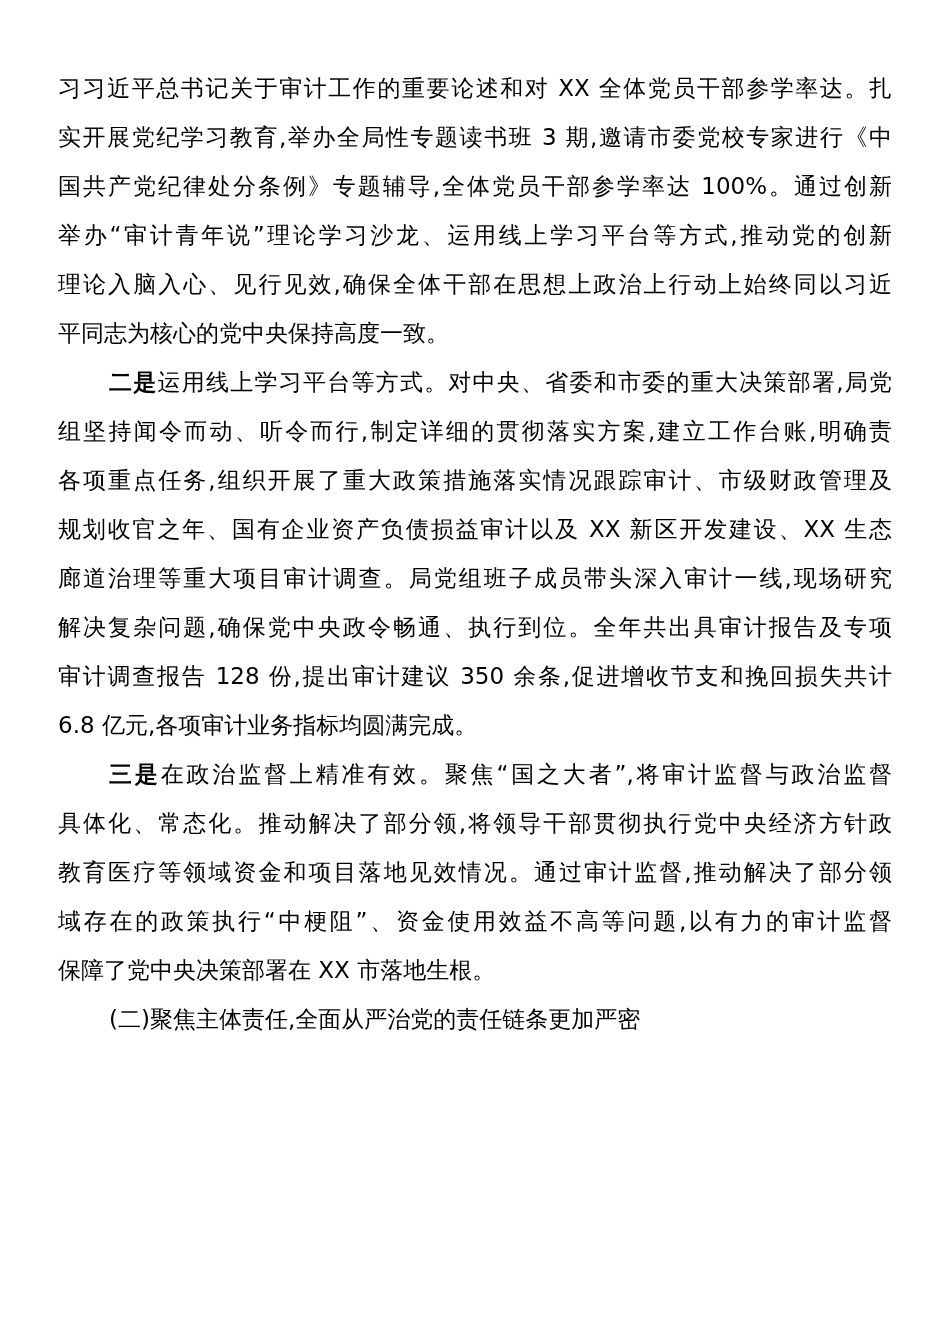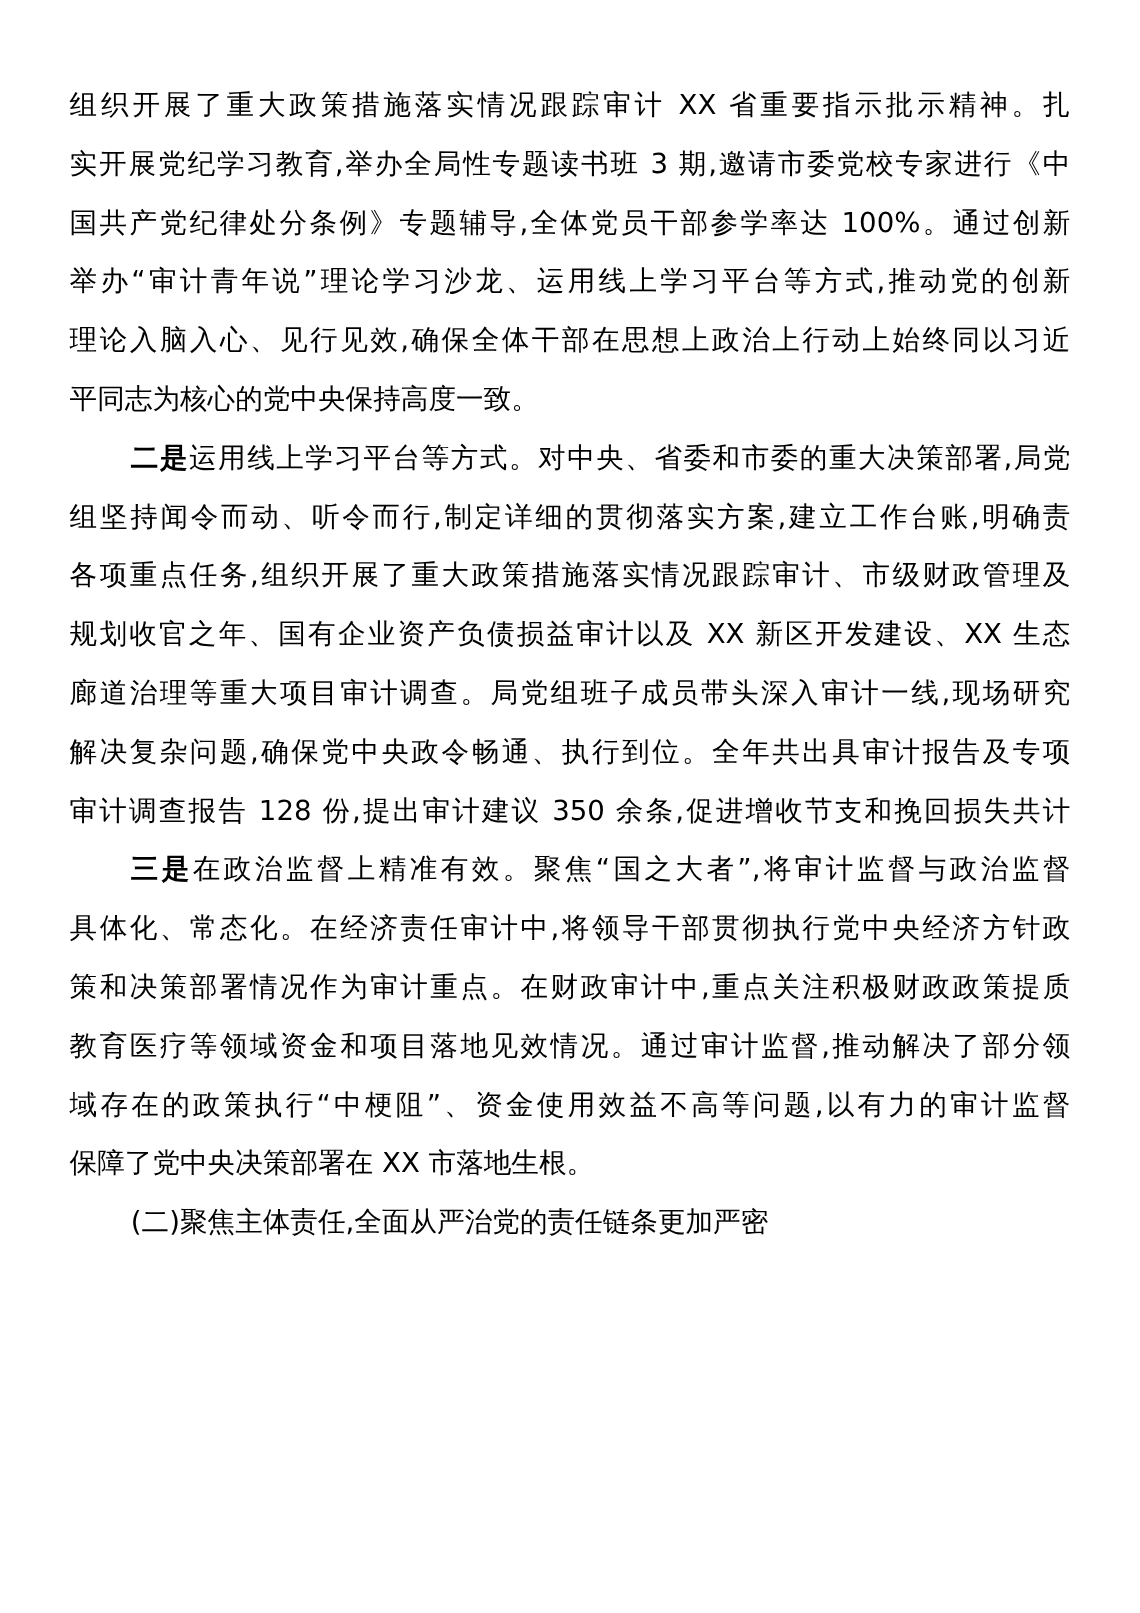--- a/index.html
+++ b/index.html
@@ -41,42 +41,42 @@
       font-weight: bold;
       font-family: Liberation Mono, monospace;
     }
   </style>
 </head>
 <body>
 
 <div class="page">
 
   <div class="para">
-    <span class="line">组织开展了重大政策措施落实情况跟踪审计 XX 省重要指示批示精神。扎</span>
+    <span class="line">习习近平总书记关于审计工作的重要论述和对 XX 全体党员干部参学率达。扎</span>
     <span class="line">实开展党纪学习教育,举办全局性专题读书班 3 期,邀请市委党校专家进行《中</span>
     <span class="line">国共产党纪律处分条例》专题辅导,全体党员干部参学率达 100%。通过创新</span>
     <span class="line">举办“审计青年说”理论学习沙龙、运用线上学习平台等方式,推动党的创新</span>
     <span class="line">理论入脑入心、见行见效,确保全体干部在思想上政治上行动上始终同以习近</span>
     <span class="line last">平同志为核心的党中央保持高度一致。</span>
   </div>
 
   <div class="para">
     <span class="line indent"><b class="lead">二是</b><span>运用线上学习平台等方式。对中央、省委和市委的重大决策部署,局党</span></span>
     <span class="line">组坚持闻令而动、听令而行,制定详细的贯彻落实方案,建立工作台账,明确责</span>
     <span class="line">各项重点任务,组织开展了重大政策措施落实情况跟踪审计、市级财政管理及</span>
     <span class="line">规划收官之年、国有企业资产负债损益审计以及 XX 新区开发建设、XX 生态</span>
     <span class="line">廊道治理等重大项目审计调查。局党组班子成员带头深入审计一线,现场研究</span>
     <span class="line">解决复杂问题,确保党中央政令畅通、执行到位。全年共出具审计报告及专项</span>
     <span class="line">审计调查报告 128 份,提出审计建议 350 余条,促进增收节支和挽回损失共计</span>
+    <span class="line last">6.8 亿元,各项审计业务指标均圆满完成。</span>
   </div>
 
   <div class="para">
     <span class="line indent"><b class="lead">三是</b><span>在政治监督上精准有效。聚焦“国之大者”,将审计监督与政治监督</span></span>
-    <span class="line">具体化、常态化。在经济责任审计中,将领导干部贯彻执行党中央经济方针政</span>
-    <span class="line">策和决策部署情况作为审计重点。在财政审计中,重点关注积极财政政策提质</span>
+    <span class="line">具体化、常态化。推动解决了部分领,将领导干部贯彻执行党中央经济方针政</span>
     <span class="line">教育医疗等领域资金和项目落地见效情况。通过审计监督,推动解决了部分领</span>
     <span class="line">域存在的政策执行“中梗阻”、资金使用效益不高等问题,以有力的审计监督</span>
     <span class="line last">保障了党中央决策部署在 XX 市落地生根。</span>
   </div>
 
   <div class="para">
     <span class="line indent last">(二)聚焦主体责任,全面从严治党的责任链条更加严密</span>
   </div>
 
 </div>

